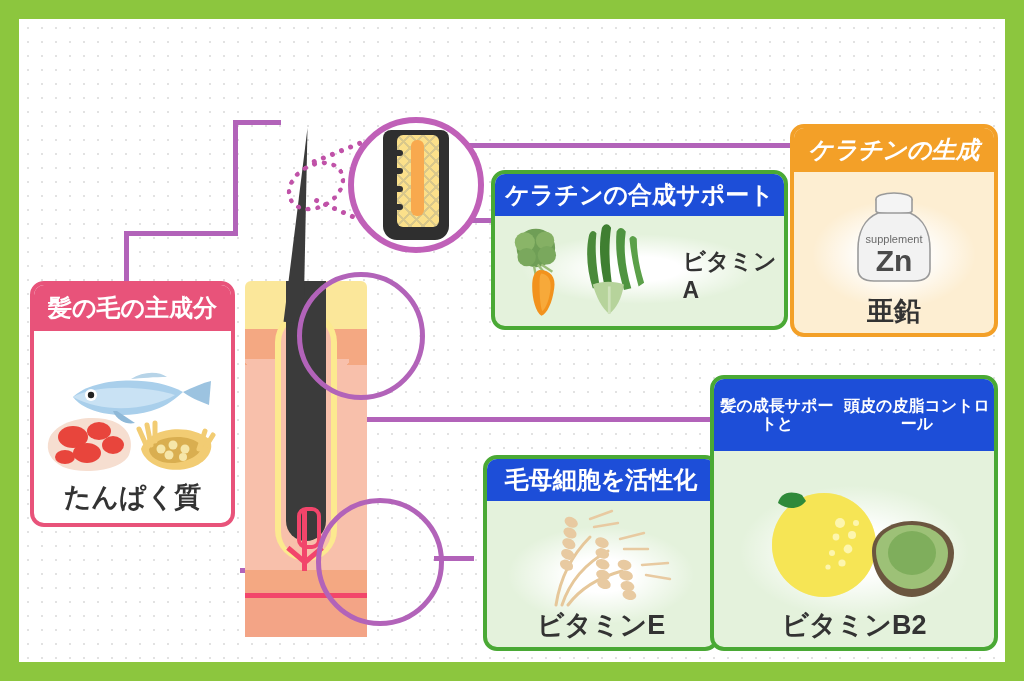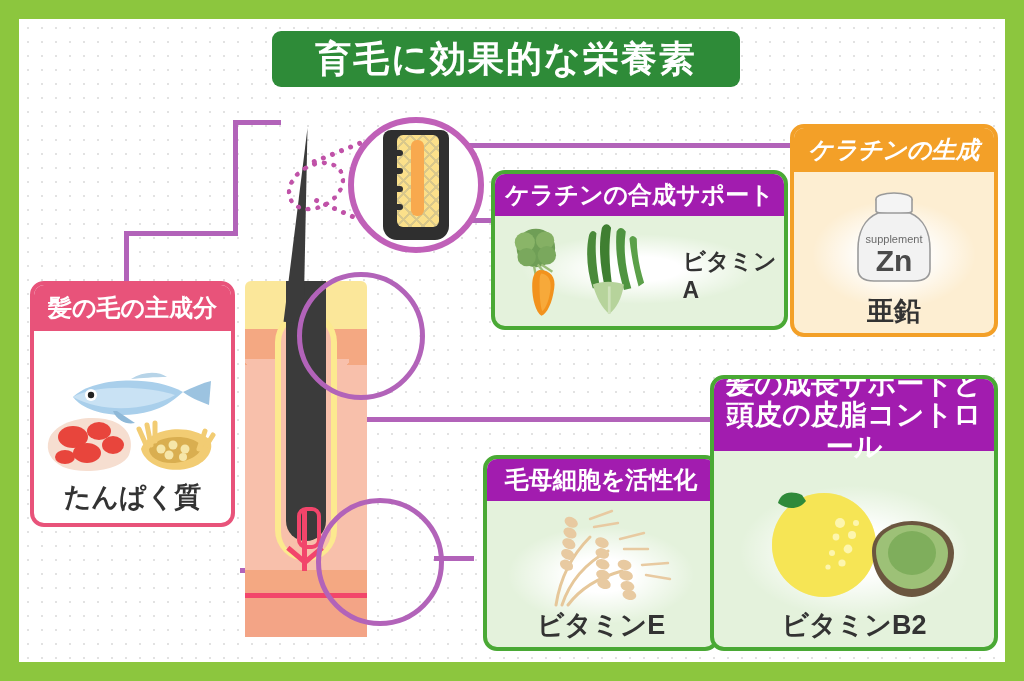--- a/index.html
+++ b/index.html
@@ -82,40 +82,37 @@
   .card{position:absolute;border-radius:14px;overflow:hidden;}
   .card .hd{display:flex;align-items:center;justify-content:center;text-align:center;
     color:#fff;font-weight:bold;line-height:1.12;}
   .card .bd{position:relative;display:flex;flex-direction:column;align-items:center;
     justify-content:flex-end;height:100%;}
   .card .nm{font-weight:bold;color:#333;}
 
   .card.pink{background:#ffffff;border:4px solid #e8537a;}
   .card.pink .hd{background:#e8537a;}
   .card.green{background:#e4f2dc;border:4px solid #4aa935;}
-  .card.green .hd{background:#a21caf;}
+  .card.green .hd{background:#1d4ed8;}
   .card.orange{background:#fdeed2;border:4px solid #f3a028;}
   .card.orange .hd{background:#f3a028;font-style:italic;}
 
   .glow{position:absolute;left:50%;top:50%;transform:translate(-50%,-50%);
     width:82%;height:66%;border-radius:50%;
     background:radial-gradient(closest-side,#ffffff 35%,rgba(255,255,255,0) 100%);}
   .art{position:relative;z-index:2;}
 </style>
 </head>
 <body>
 
 <div id="stage">
 
   <div class="frame"></div>
   <div class="paper"></div>
 
-  <div class="title-band">
-    <span>育毛に効果的な栄養素</span>
-  </div>
 
   <div class="ln lnh" style="left:233px;top:120px;width:48px;"></div>
   <div class="ln lnv" style="left:233px;top:120px;height:116px;"></div>
   <div class="ln lnh" style="left:124px;top:231px;width:114px;"></div>
   <div class="ln lnv" style="left:124px;top:231px;height:62px;"></div>
 
   <div class="ln lnh" style="left:462px;top:218px;width:48px;"></div>
 
   <div class="ln lnh" style="left:466px;top:143px;width:330px;"></div>
   <div class="ln lnv" style="left:462px;top:143px;height:78px;"></div>
@@ -283,21 +280,21 @@
         </g>
         <g stroke="#e8caa1" stroke-width="2.4" fill="none" stroke-linecap="round">
           <path d="M74 10 L96 2 M78 18 L102 14 M104 30 L128 24 M108 40 L132 40 M126 56 L152 54 M130 66 L154 70"></path>
         </g>
       </svg>
       <div class="nm art" style="font-size:27px;">ビタミンE</div>
     </div>
   </div>
 
   <div class="card green" style="left:710px;top:375px;width:280px;height:268px;">
-    <div class="hd" style="height:72px;font-size:28px;flex-direction:column;">
+    <div class="hd" style="height:72px;font-size:16px;flex-direction:row;">
       <span>髪の成長サポートと</span>
       <span>頭皮の皮脂コントロール</span>
     </div>
     <div class="bd" style="height:192px;padding-bottom:10px;">
       <div class="glow"></div>
       <svg class="art" width="220" height="140" viewBox="0 0 220 140">
         <g>
           <circle cx="80" cy="72" r="52" fill="#f5e03f"></circle>
           <circle cx="80" cy="72" r="52" fill="#f8ea72" opacity="0.45"></circle>
           <path d="M58 22 C44 16 36 22 34 30 C44 38 56 36 62 28 Z" fill="#2f8a3a"></path>

